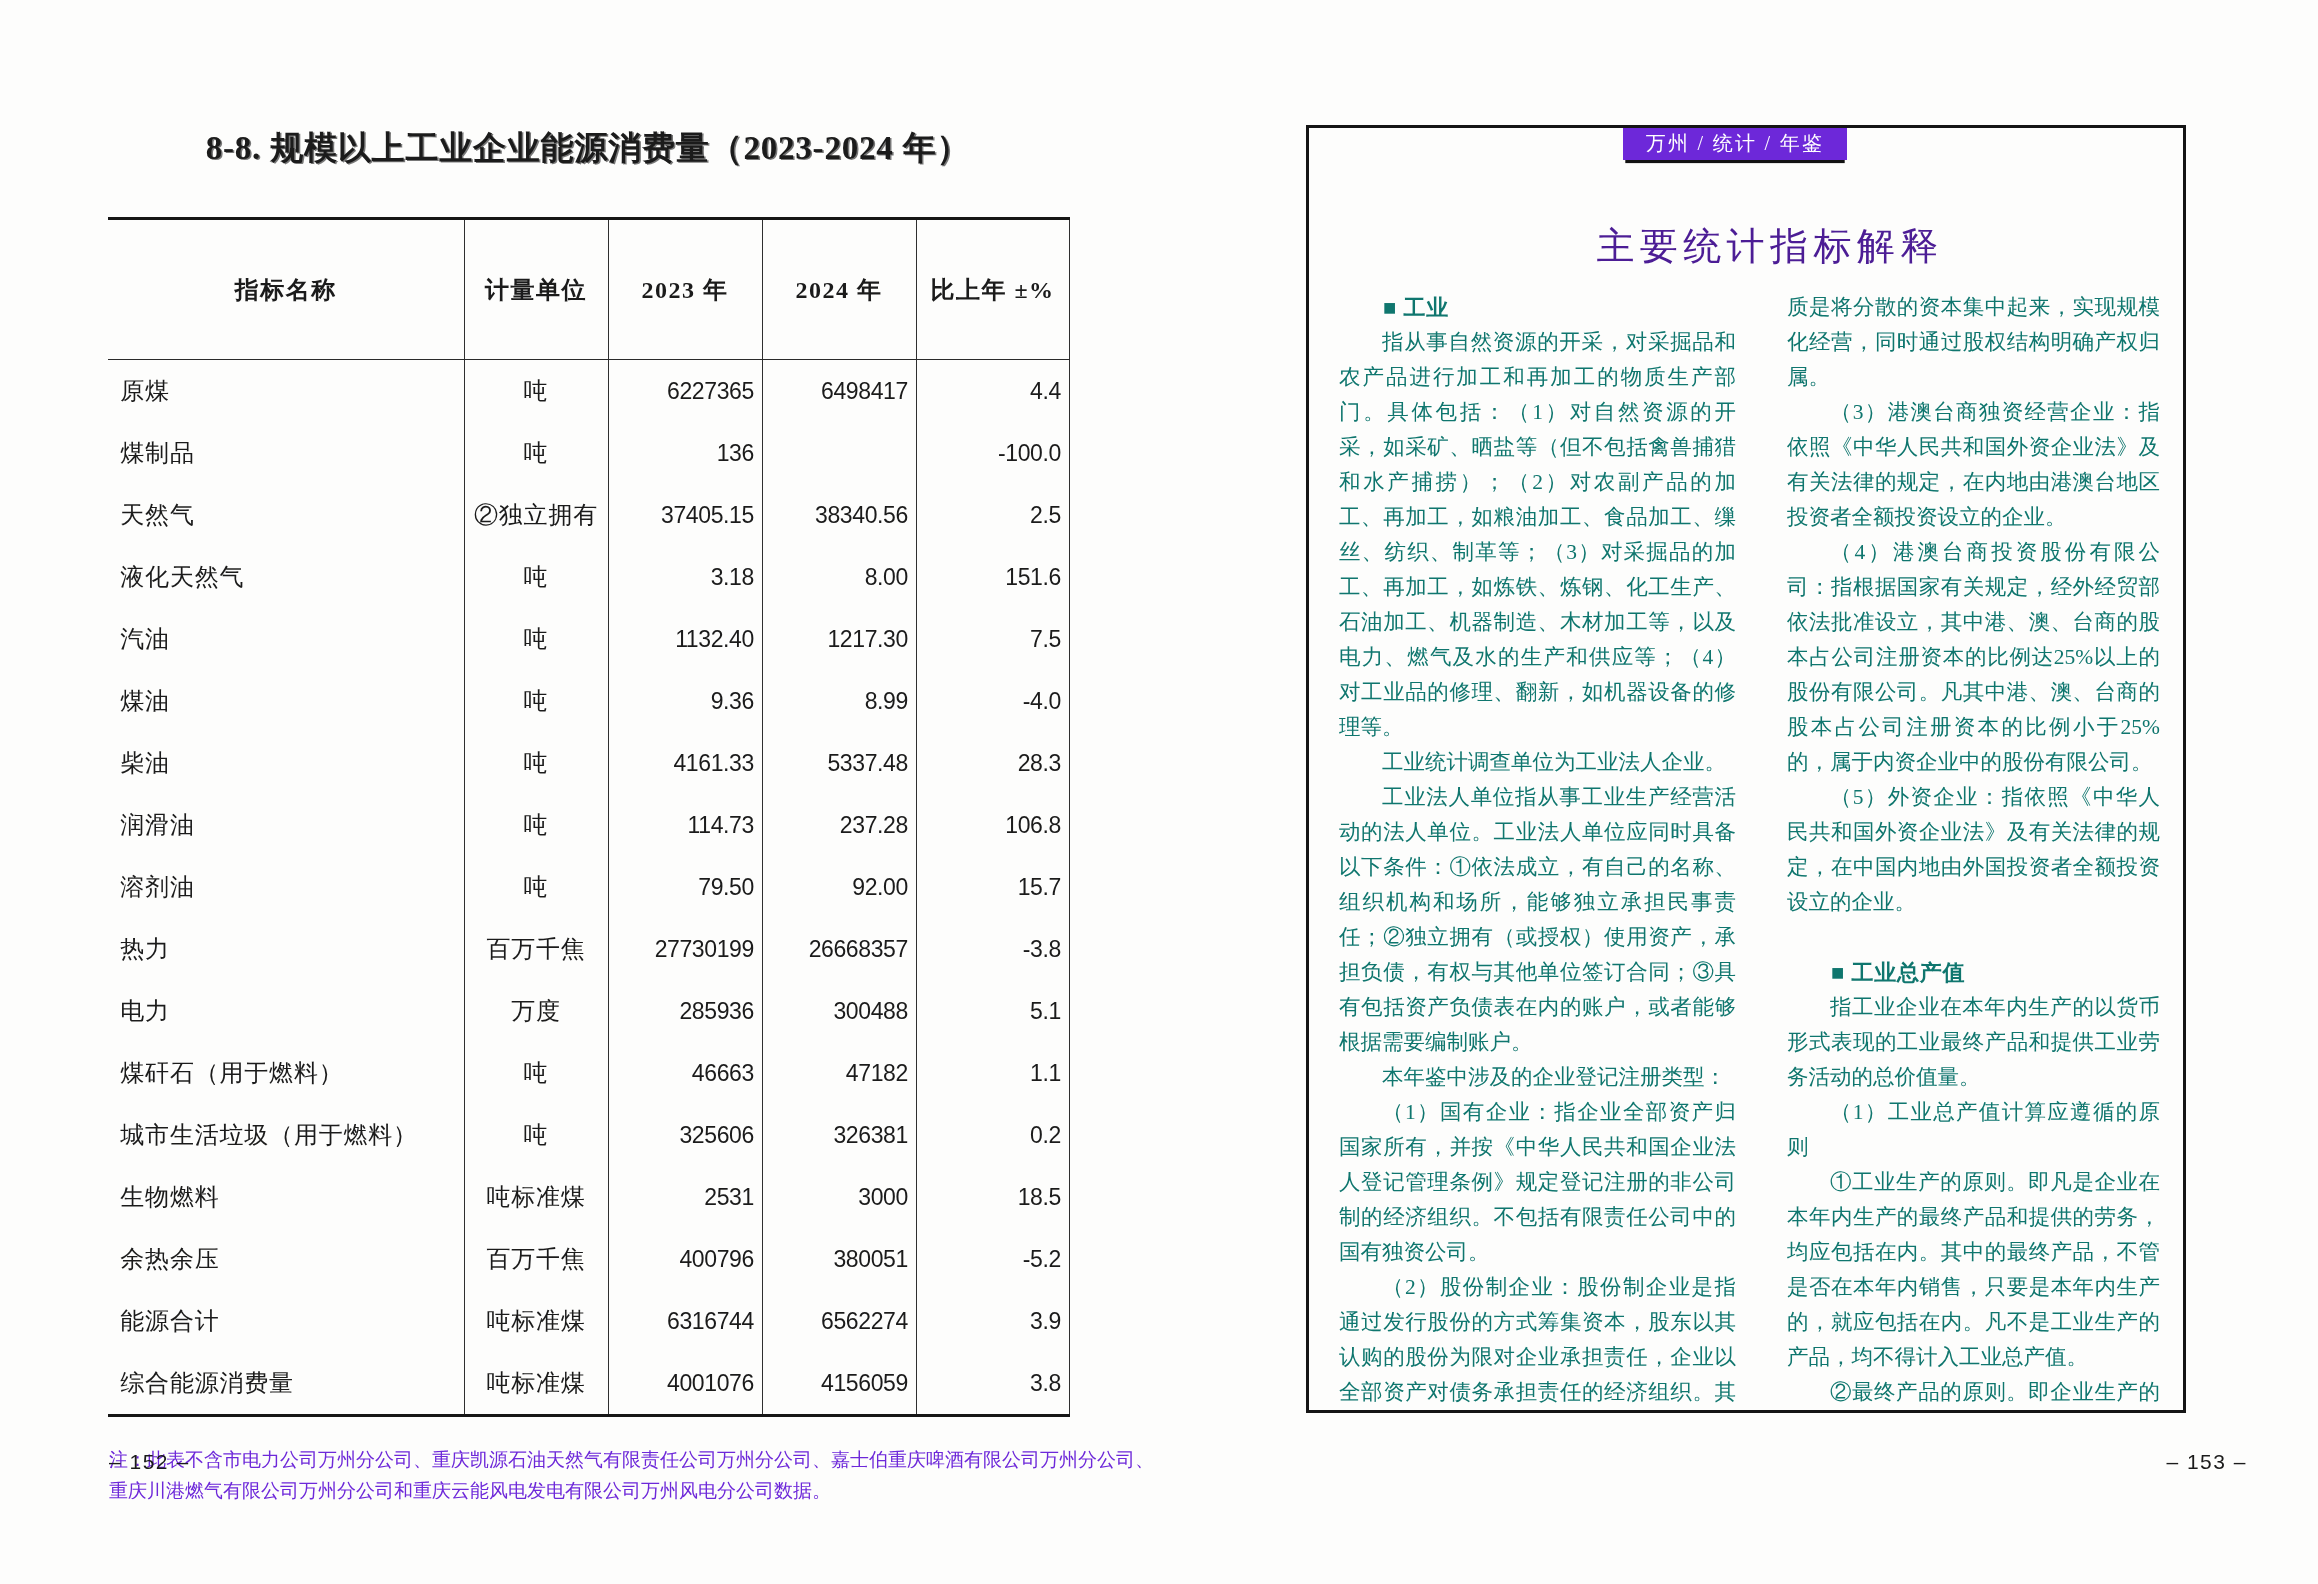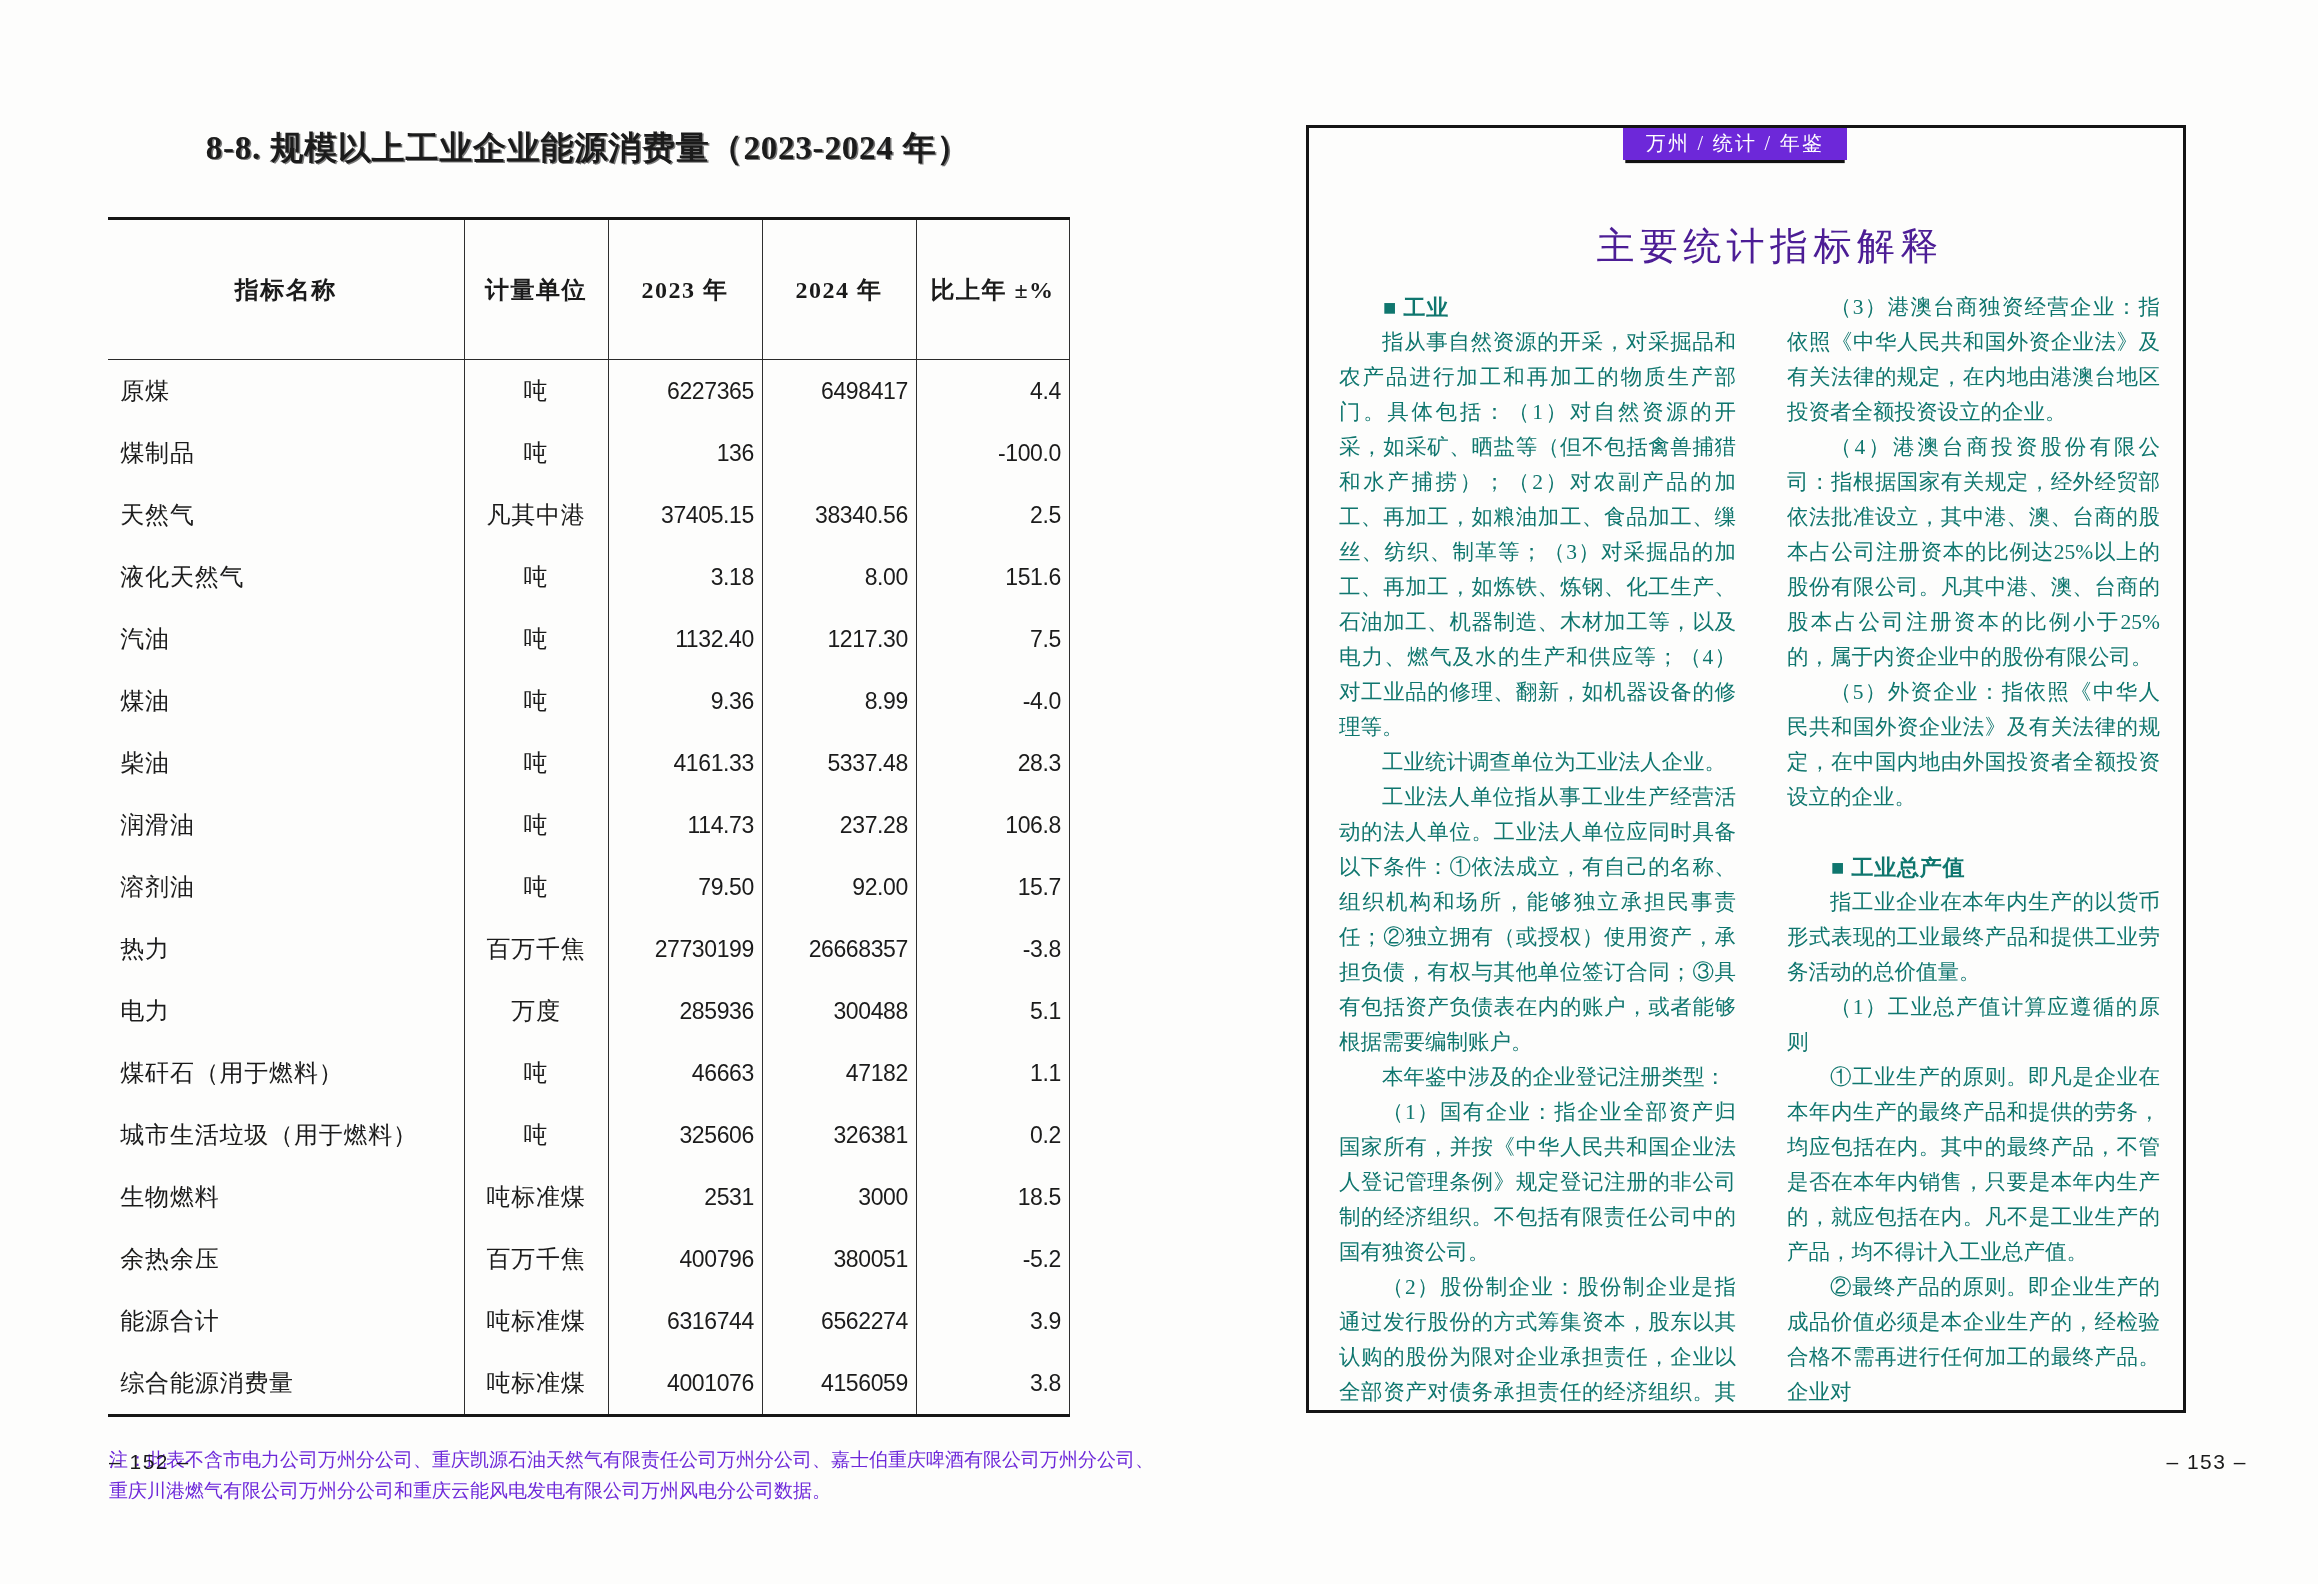--- a/index.html
+++ b/index.html
@@ -108,21 +108,21 @@
       </tr>
       <tr>
         <td class="c-name">煤制品</td>
         <td class="c-unit">吨</td>
         <td class="c-num">136</td>
         <td class="c-num"></td>
         <td class="c-pct">-100.0</td>
       </tr>
       <tr>
         <td class="c-name">天然气</td>
-        <td class="c-unit">凡其中港</td>
+        <td class="c-unit">②独立拥有</td>
         <td class="c-num">37405.15</td>
         <td class="c-num">38340.56</td>
         <td class="c-pct">2.5</td>
       </tr>
       <tr>
         <td class="c-name">液化天然气</td>
         <td class="c-unit">吨</td>
         <td class="c-num">3.18</td>
         <td class="c-num">8.00</td>
         <td class="c-pct">151.6</td>
@@ -231,20 +231,21 @@
 <div class="rp-col col1">
     <h3 class="blk-heading">■ 工业</h3>
     <p class="blk-para">指从事自然资源的开采，对采掘品和农产品进行加工和再加工的物质生产部门。具体包括：（1）对自然资源的开采，如采矿、晒盐等（但不包括禽兽捕猎和水产捕捞）；（2）对农副产品的加工、再加工，如粮油加工、食品加工、缫丝、纺织、制革等；（3）对采掘品的加工、再加工，如炼铁、炼钢、化工生产、石油加工、机器制造、木材加工等，以及电力、燃气及水的生产和供应等；（4）对工业品的修理、翻新，如机器设备的修理等。</p>
     <p class="blk-para">工业统计调查单位为工业法人企业。</p>
     <p class="blk-para">工业法人单位指从事工业生产经营活动的法人单位。工业法人单位应同时具备以下条件：①依法成立，有自己的名称、组织机构和场所，能够独立承担民事责任；②独立拥有（或授权）使用资产，承担负债，有权与其他单位签订合同；③具有包括资产负债表在内的账户，或者能够根据需要编制账户。</p>
     <p class="blk-para">本年鉴中涉及的企业登记注册类型：</p>
     <p class="blk-para">（1）国有企业：指企业全部资产归国家所有，并按《中华人民共和国企业法人登记管理条例》规定登记注册的非公司制的经济组织。不包括有限责任公司中的国有独资公司。</p>
     <p class="blk-para">（2）股份制企业：股份制企业是指通过发行股份的方式筹集资本，股东以其认购的股份为限对企业承担责任，企业以全部资产对债务承担责任的经济组织。其本</p>
   </div>
 <div class="rp-col col2">
+    <p class="blk-para no-indent">质是将分散的资本集中起来，实现规模化经营，同时通过股权结构明确产权归属。</p>
     <p class="blk-para">（3）港澳台商独资经营企业：指依照《中华人民共和国外资企业法》及有关法律的规定，在内地由港澳台地区投资者全额投资设立的企业。</p>
     <p class="blk-para">（4）港澳台商投资股份有限公司：指根据国家有关规定，经外经贸部依法批准设立，其中港、澳、台商的股本占公司注册资本的比例达25%以上的股份有限公司。凡其中港、澳、台商的股本占公司注册资本的比例小于25%的，属于内资企业中的股份有限公司。</p>
     <p class="blk-para">（5）外资企业：指依照《中华人民共和国外资企业法》及有关法律的规定，在中国内地由外国投资者全额投资设立的企业。</p>
     <h3 class="blk-heading gap">■ 工业总产值</h3>
     <p class="blk-para">指工业企业在本年内生产的以货币形式表现的工业最终产品和提供工业劳务活动的总价值量。</p>
     <p class="blk-para">（1）工业总产值计算应遵循的原则</p>
     <p class="blk-para">①工业生产的原则。即凡是企业在本年内生产的最终产品和提供的劳务，均应包括在内。其中的最终产品，不管是否在本年内销售，只要是本年内生产的，就应包括在内。凡不是工业生产的产品，均不得计入工业总产值。</p>
     <p class="blk-para">②最终产品的原则。即企业生产的成品价值必须是本企业生产的，经检验合格不需再进行任何加工的最终产品。企业对</p>
   </div>
 

